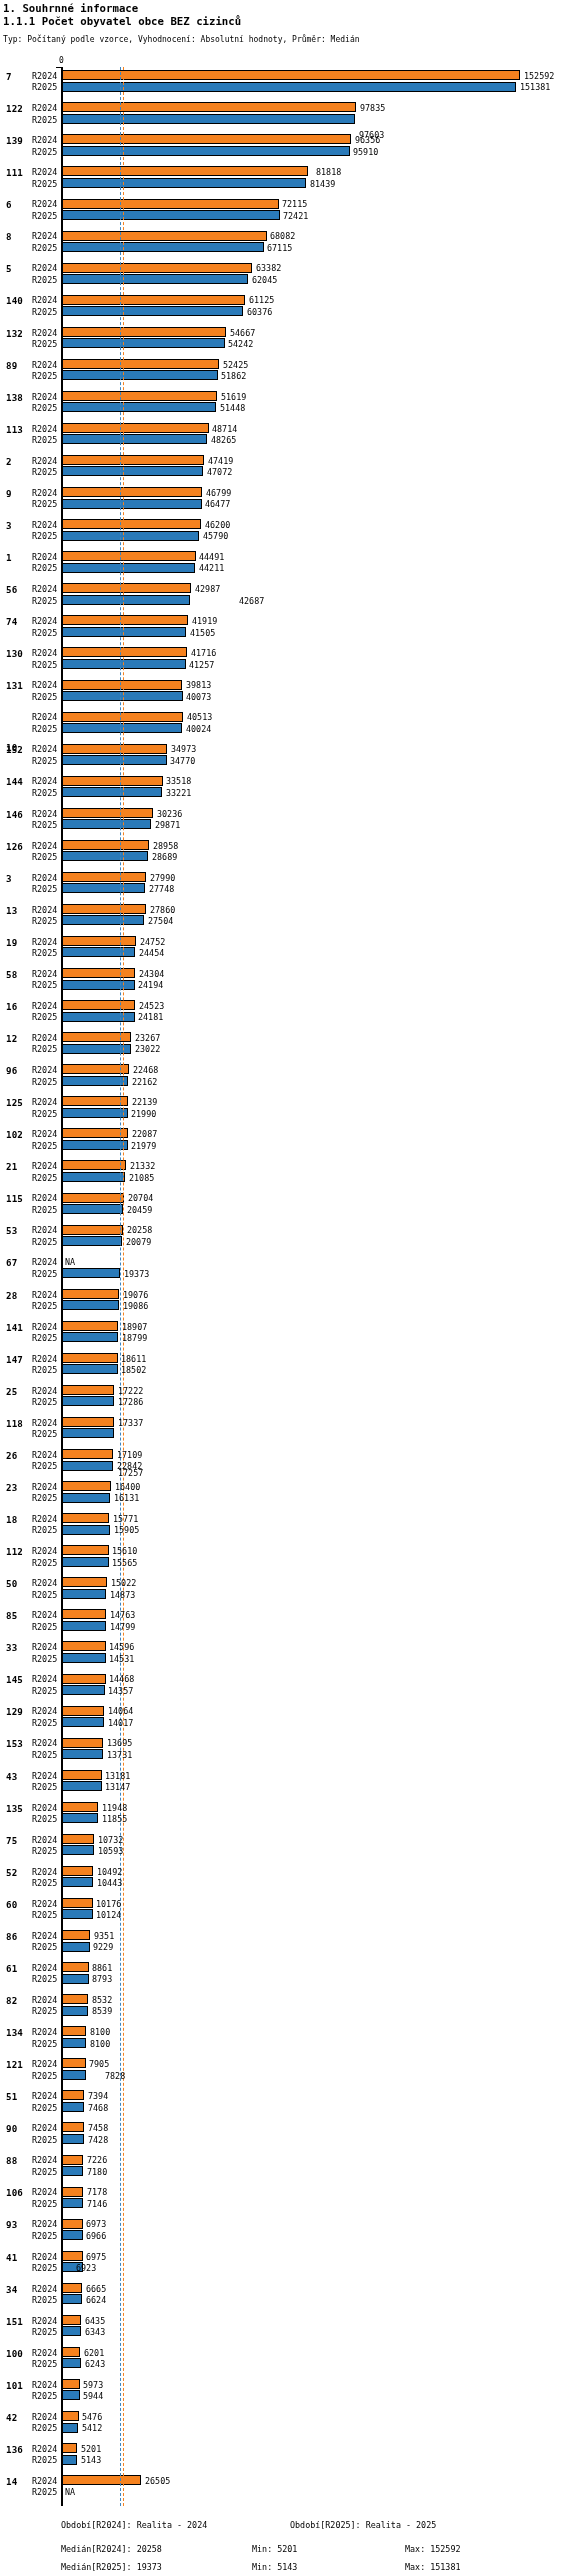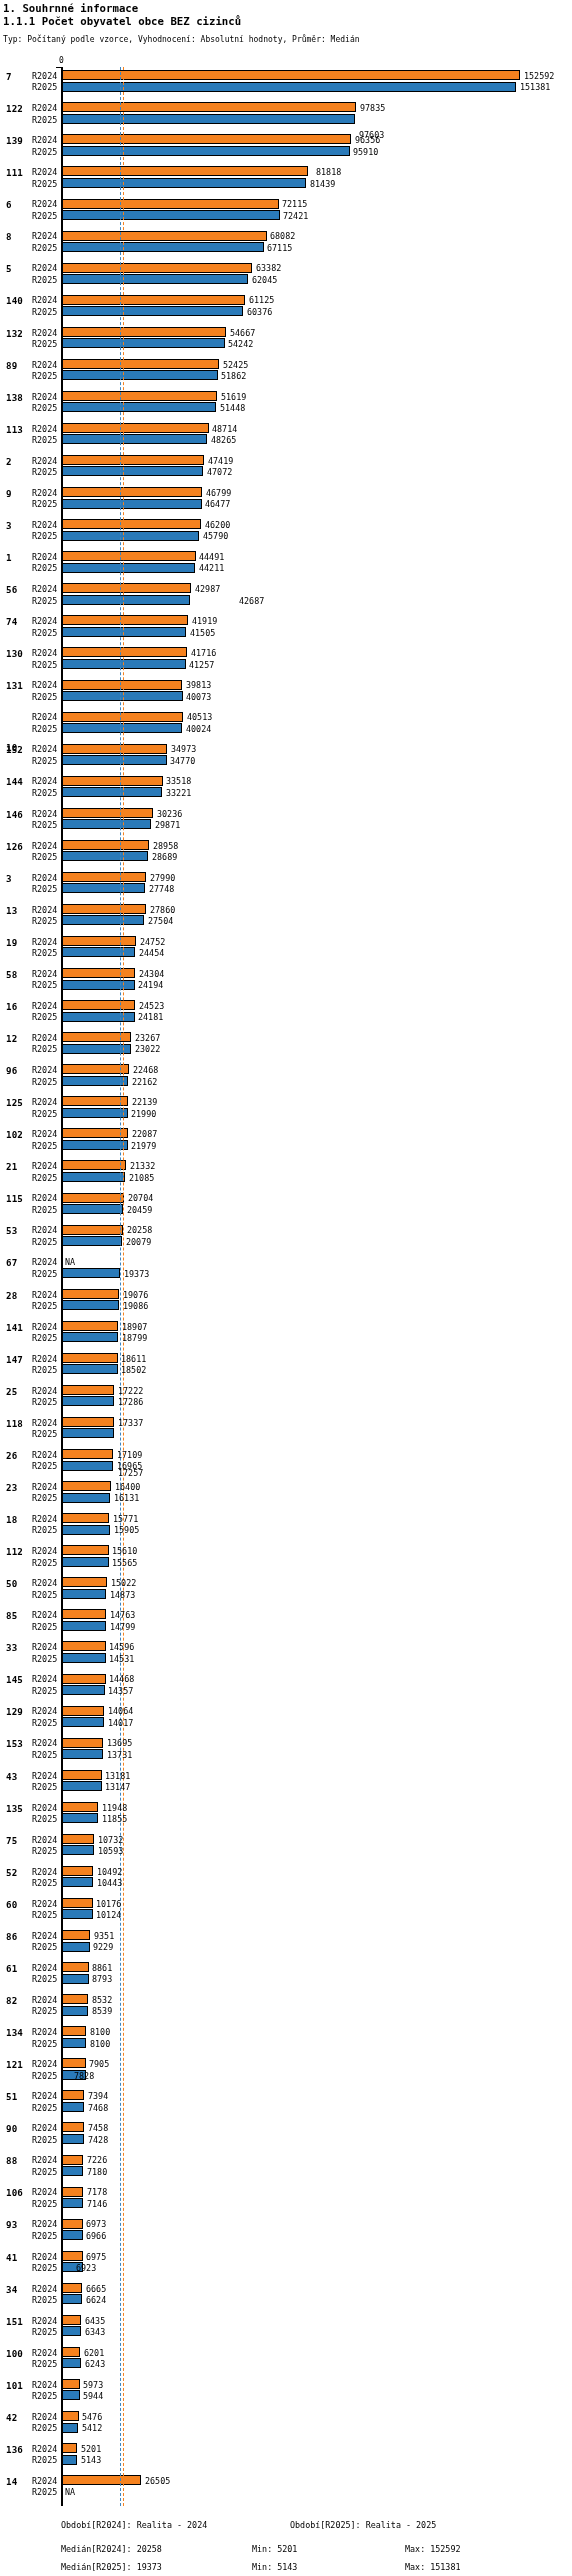--- a/index.html
+++ b/index.html
@@ -426,21 +426,21 @@
         <div class="bar r2025" style="top: 1428px; width: 52px;"></div>
         <div class="bar-value" style="left: 118px; top: 1468px;">17257</div>
       </div>
       <div>
         <div class="row-id" style="top: 1450px; text-align: center;">26</div>
         <div class="series-label" style="top: 1450px;">R2024</div>
         <div class="bar r2024" style="top: 1449px; width: 51px;"></div>
         <div class="bar-value" style="left: 117px; top: 1450px;">17109</div>
         <div class="series-label" style="top: 1461px;">R2025</div>
         <div class="bar r2025" style="top: 1461px; width: 51px;"></div>
-        <div class="bar-value" style="left: 117px; top: 1461px;">16965</div>
+        <div class="bar-value" style="left: 117px; top: 1461px;">22842</div>
       </div>
       <div>
         <div class="row-id" style="top: 1482px;">23</div>
         <div class="series-label" style="top: 1482px;">R2024</div>
         <div class="bar r2024" style="top: 1481px; width: 49px;"></div>
         <div class="bar-value" style="left: 115px; top: 1482px;">16400</div>
         <div class="series-label" style="top: 1493px;">R2025</div>
         <div class="bar r2025" style="top: 1493px; width: 48px;"></div>
         <div class="bar-value" style="left: 114px; top: 1493px;">16131</div>
       </div>
@@ -597,21 +597,21 @@
         <div class="bar r2025" style="top: 2038px; width: 24.4px;"></div>
         <div class="bar-value" style="left: 90px; top: 2039px;">8100</div>
       </div>
       <div>
         <div class="row-id" style="top: 2059px;">121</div>
         <div class="series-label" style="top: 2059px;">R2024</div>
         <div class="bar r2024" style="top: 2058px; width: 24px;"></div>
         <div class="bar-value" style="left: 89px; top: 2059px;">7905</div>
         <div class="series-label" style="top: 2071px;">R2025</div>
         <div class="bar r2025" style="top: 2070px; width: 24px;"></div>
-        <div class="bar-value" style="left: 74px; top: 2071px;">7828</div>
+        <div class="bar-value" style="left: 105px; top: 2071px;">7828</div>
       </div>
       <div>
         <div class="row-id" style="top: 2091px;">51</div>
         <div class="series-label" style="top: 2091px;">R2024</div>
         <div class="bar r2024" style="top: 2090px; width: 22px;"></div>
         <div class="bar-value" style="left: 88px; top: 2091px;">7394</div>
         <div class="series-label" style="top: 2103px;">R2025</div>
         <div class="bar r2025" style="top: 2102px; width: 22px;"></div>
         <div class="bar-value" style="left: 88px; top: 2103px;">7468</div>
       </div>

